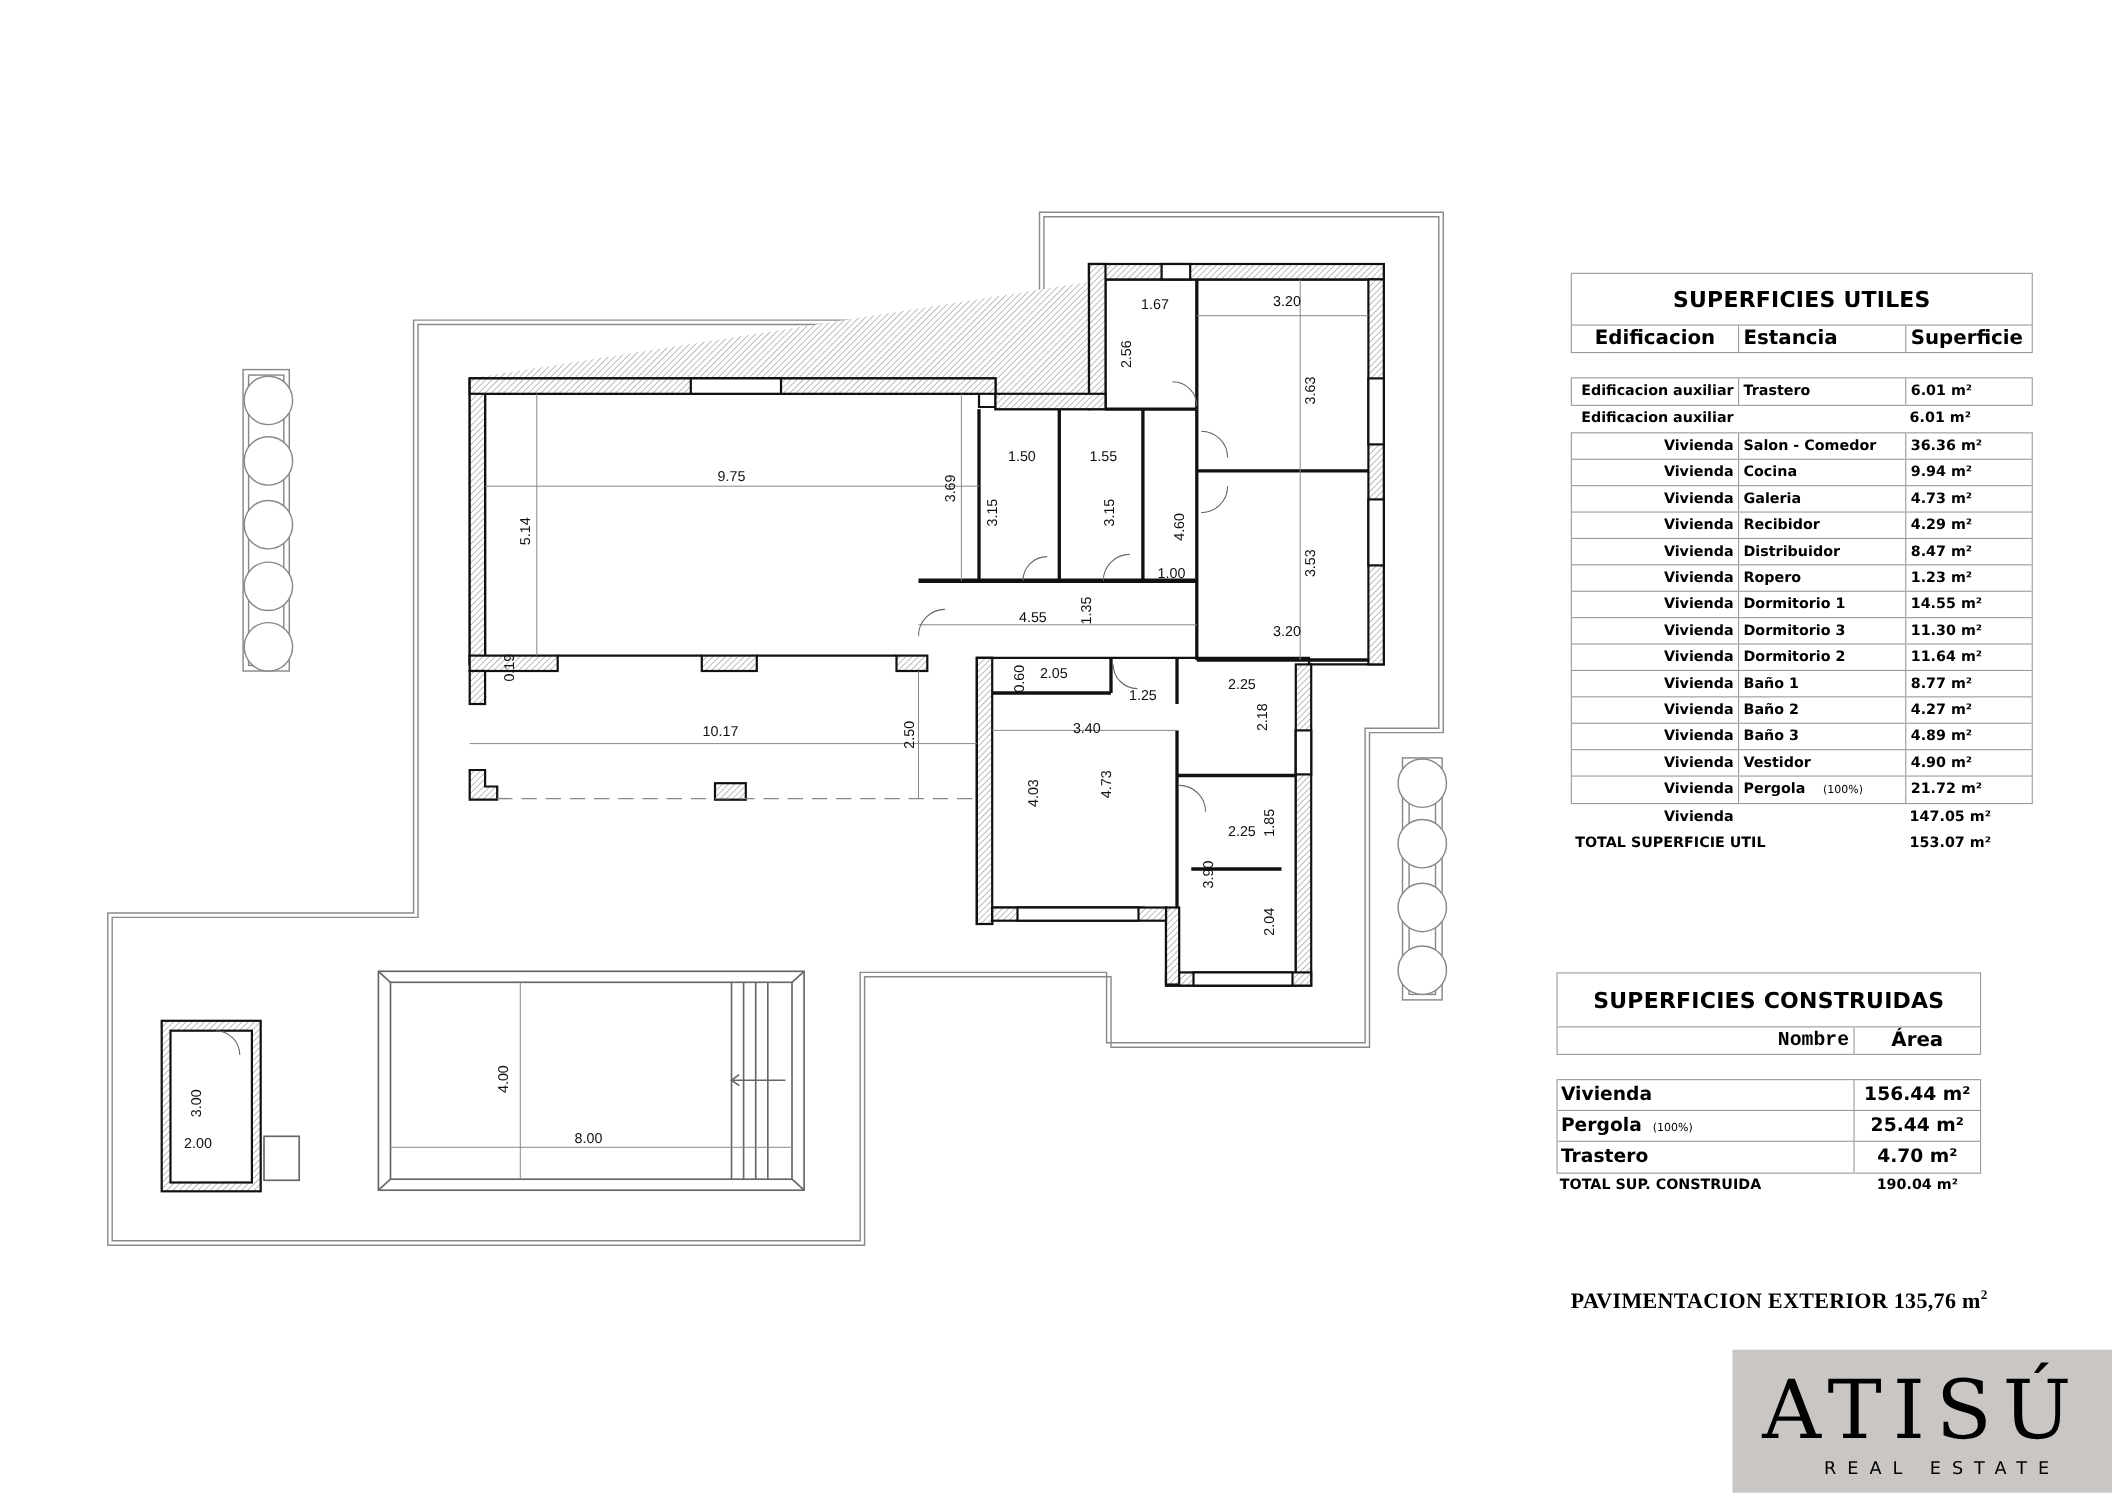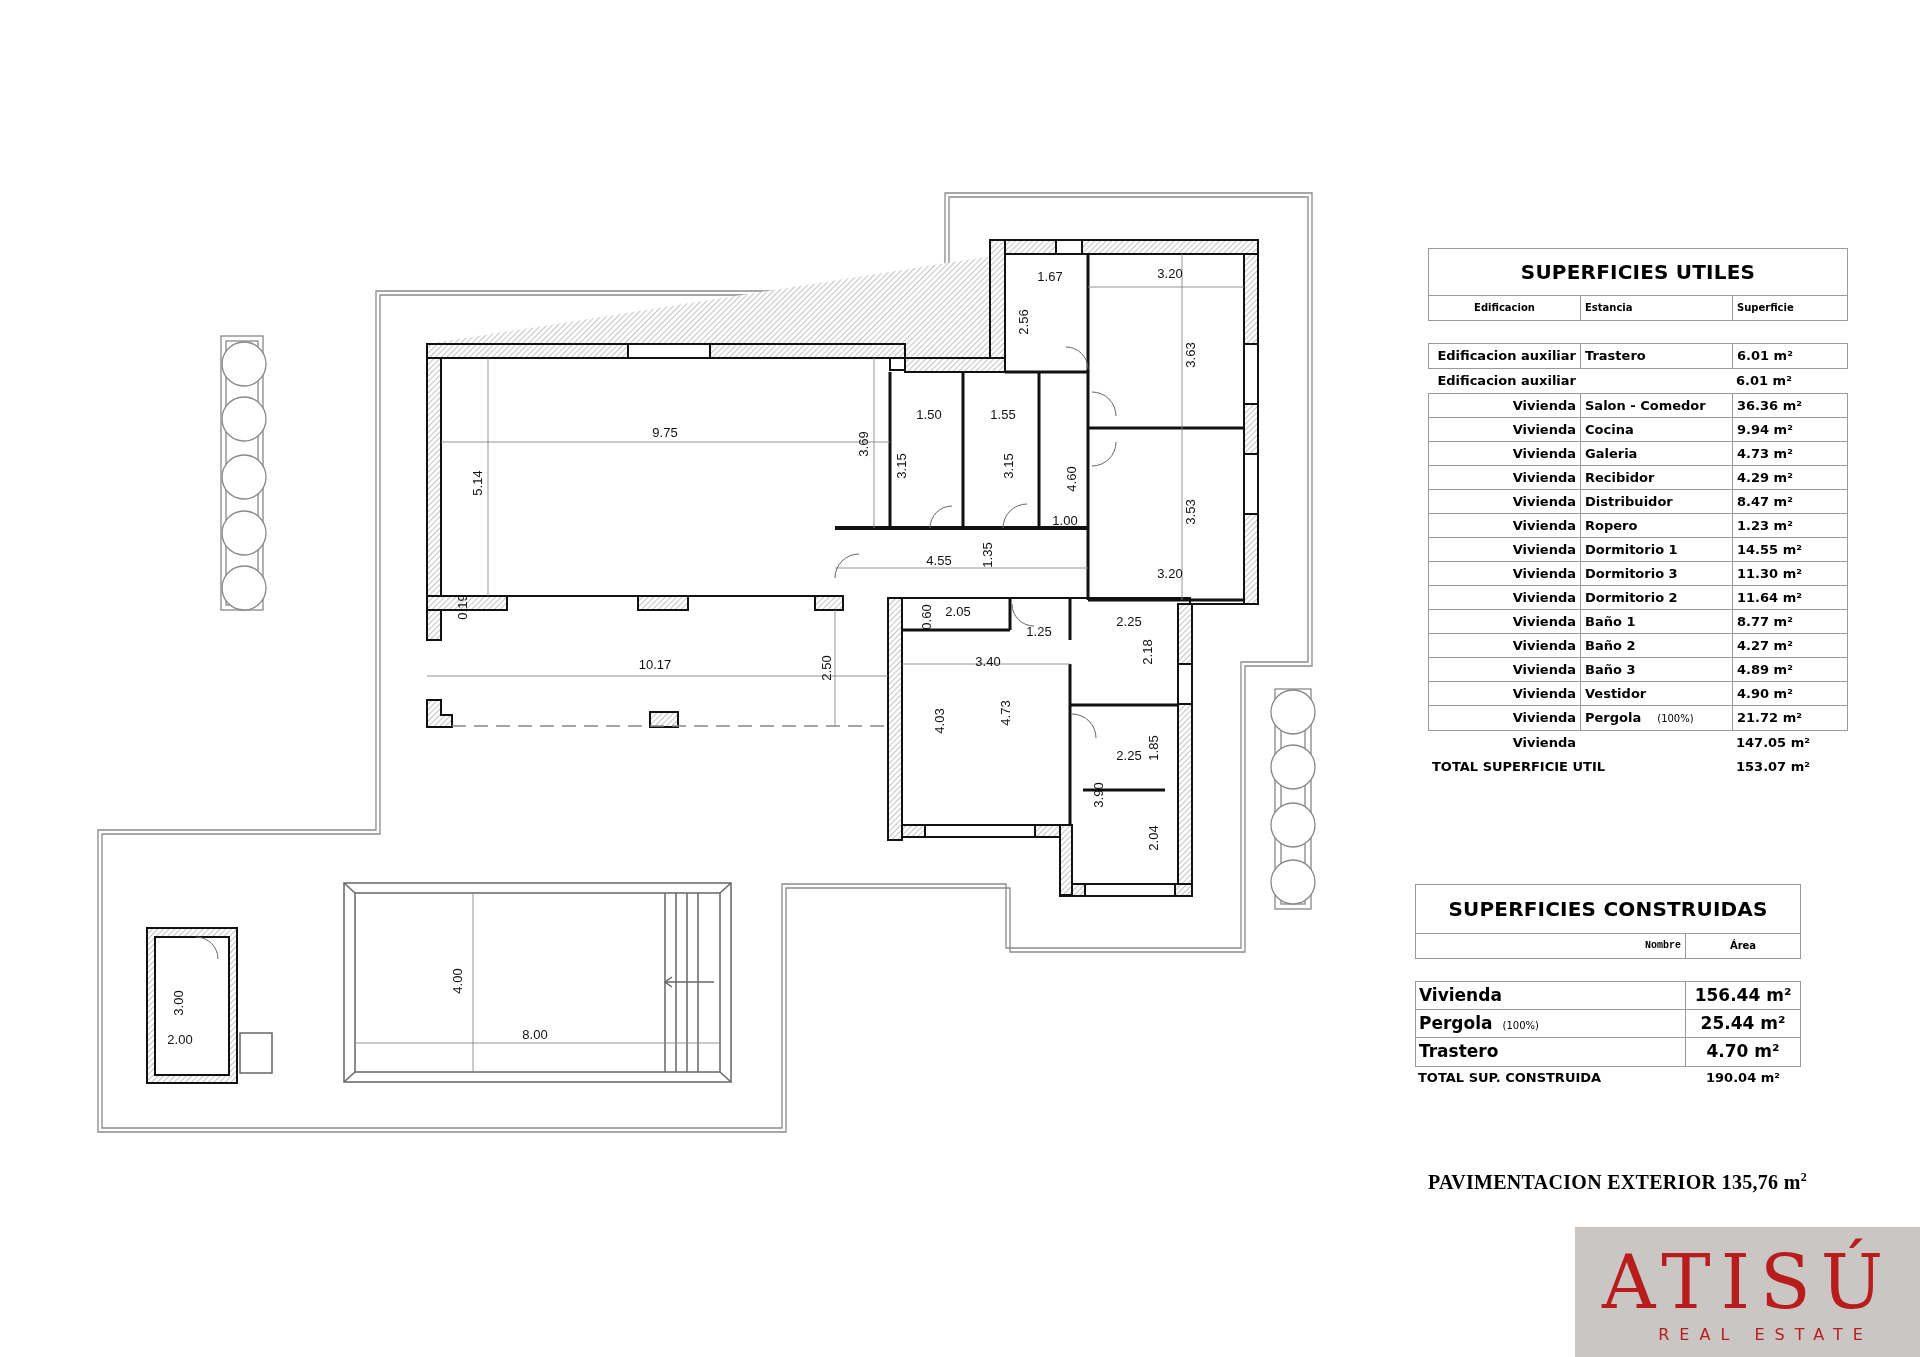--- a/index.html
+++ b/index.html
@@ -1,37 +1,37 @@
 <!DOCTYPE html>
 <html><head>
 <meta charset="utf-8">
 <style>
   html,body{margin:0;padding:0;background:#fff;}
   body{width:1920px;height:1357px;position:relative;overflow:hidden;font-family:"Liberation Sans",sans-serif;color:#000;}
   #plan{position:absolute;left:0;top:0;width:1920px;height:1357px;}
   .tbl{position:absolute;font-family:"DejaVu Sans",sans-serif;font-weight:bold;}
   .box{border:1px solid #9a9a9a;box-sizing:border-box;}
   .t-title{text-align:center;font-size:20px;letter-spacing:0.2px;}
-  .hdr{display:flex;border-top:1px solid #9a9a9a;font-size:10px;}
+  .hdr{display:flex;border-top:1px solid #9a9a9a;font-size:18px;}
   .hdr > div{box-sizing:border-box;padding:0 4px;line-height:24px;}
   .row{display:flex;font-size:13px;line-height:23px;height:24px;box-sizing:border-box;}
   .row > div{box-sizing:border-box;padding:0 4px;white-space:nowrap;}
   .bordered .row{border-bottom:1px solid #9a9a9a;}
   .bordered .row:last-child{border-bottom:none;}
   .c1{width:152px;border-right:1px solid #9a9a9a;text-align:right;}
   .c2{width:152px;border-right:1px solid #9a9a9a;}
   .c3{flex:1;}
   .nob > div{border-right:none !important;}
   .pct{font-size:10px;font-weight:normal;margin-left:16px;}
   .sup{font-size:9px;vertical-align:super;}
   .constr .row{font-size:17px;line-height:27px;height:28px;}
   .constr .cn{width:270px;border-right:1px solid #9a9a9a;padding-left:3px;}
   .constr .ca{flex:1;text-align:center;}
   .pav{position:absolute;left:1428px;top:1170px;font-family:Liberation Serif, serif;font-weight:bold;font-size:20px;letter-spacing:0.3px;}
-  .logo{position:absolute;left:1575px;top:1227px;width:345px;height:130px;background:#c9c6c3;color:#b91c1c;text-align:center;}
+  .logo{position:absolute;left:1575px;top:1227px;width:345px;height:130px;background:#c9c6c3;color:#000000;text-align:center;}
   .logo .brand{font-family:"DejaVu Serif",serif;font-size:74px;letter-spacing:10px;line-height:90px;margin-top:10px;font-weight:300;}
   .logo .sub{font-family:"DejaVu Sans",sans-serif;font-size:16px;letter-spacing:10px;margin-top:-2px;padding-left:36px;}
 </style>
 </head>
 <body>
 
 <svg id="plan" viewBox="0 0 1920 1357" xmlns="http://www.w3.org/2000/svg">
   <defs>
     <pattern id="hatch" width="4" height="4" patternUnits="userSpaceOnUse" patternTransform="rotate(45)">
       <rect width="4" height="4" fill="#fff"></rect>

